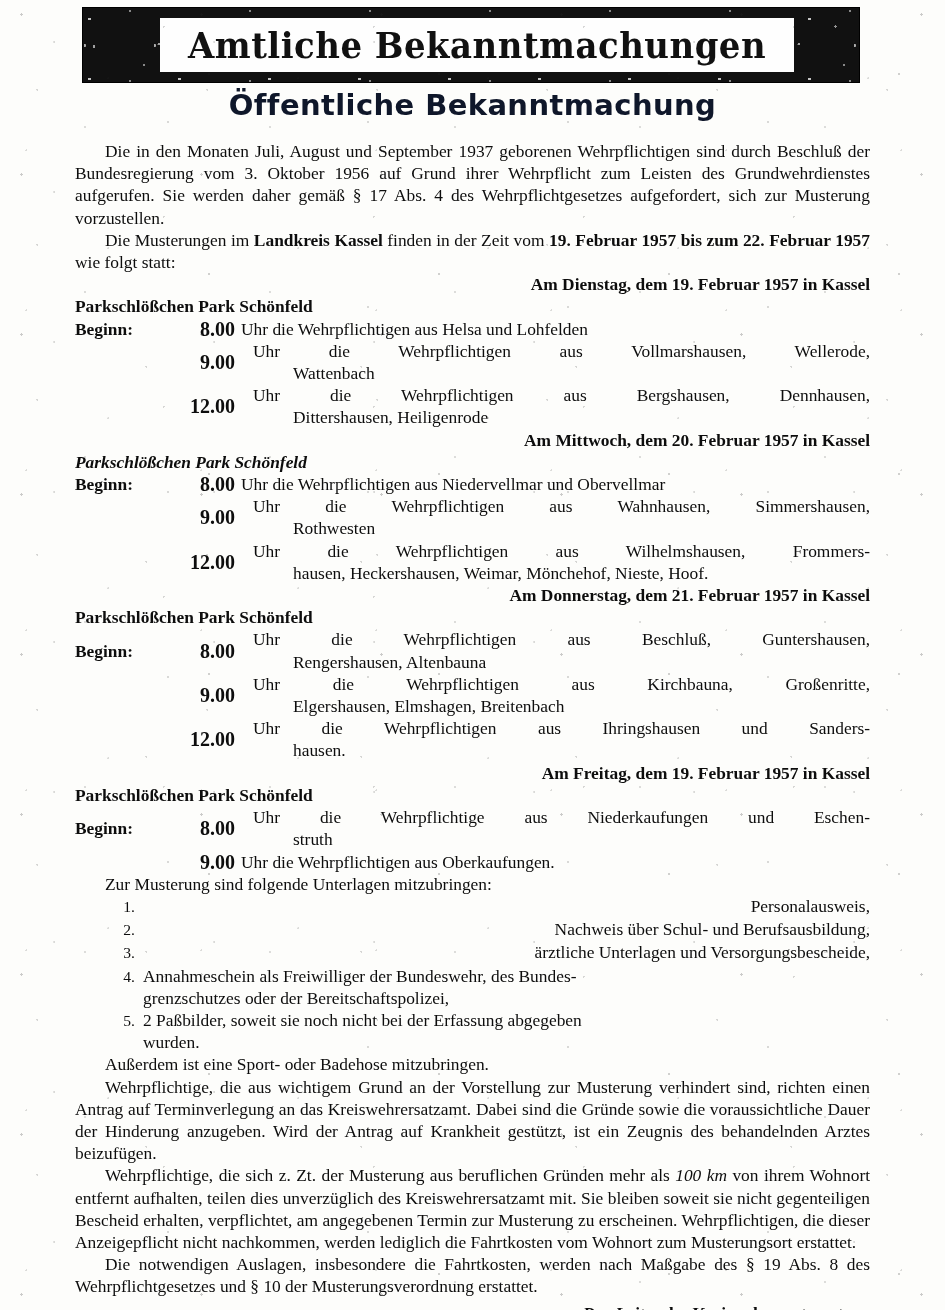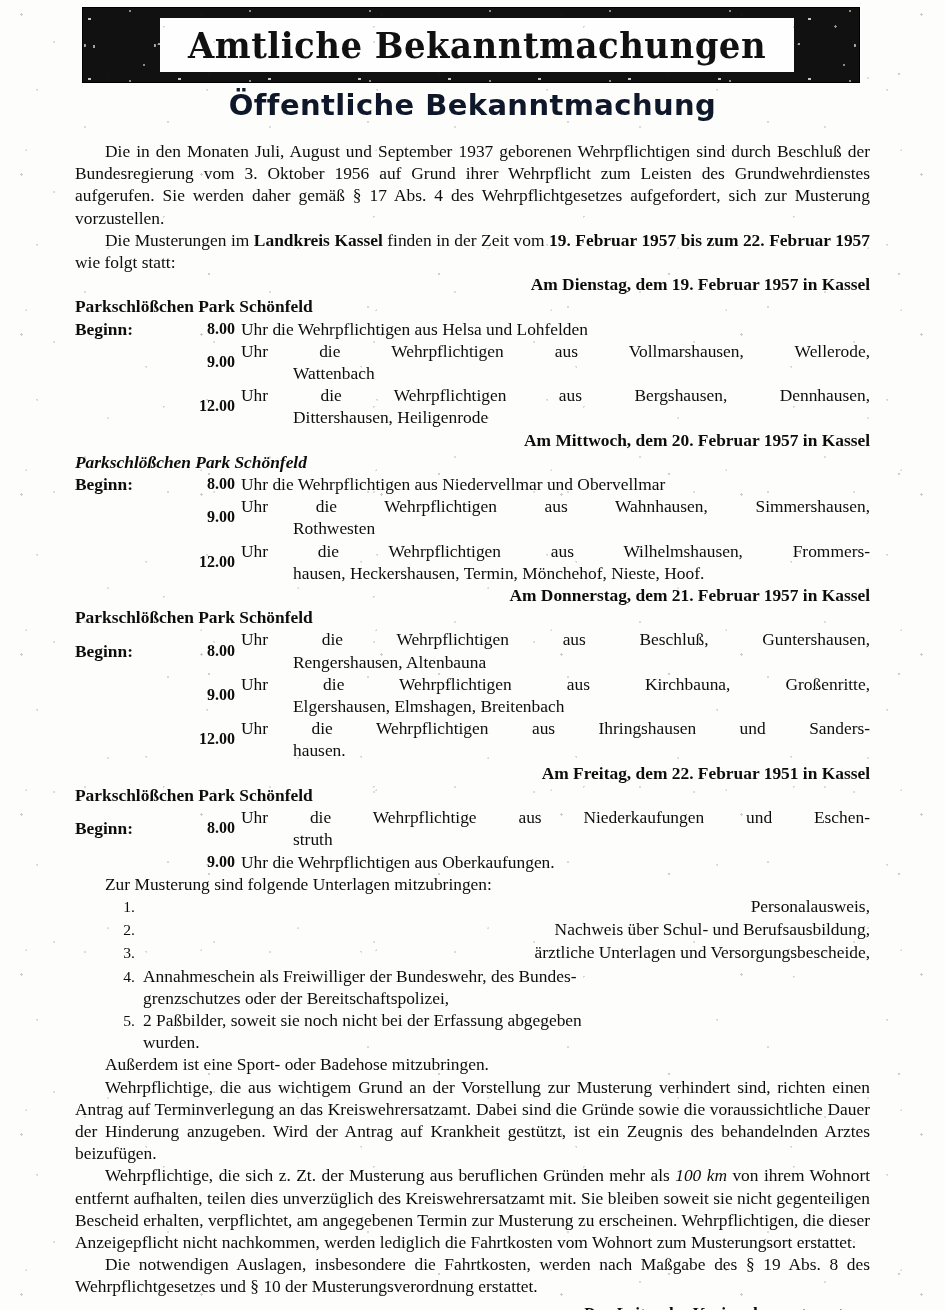--- a/index.html
+++ b/index.html
@@ -144,34 +144,35 @@
     width: 98px;
     flex: 0 0 98px;
     font-weight: 700;
     white-space: nowrap;
   }
   .slot-time {
     width: 62px;
     flex: 0 0 62px;
     text-align: right;
     font-weight: 700;
-    font-size: 16px;
+    font-size: 20px;
     white-space: nowrap;
     padding-right: 6px;
   }
   .slot-body {
     flex: 1 1 auto;
     text-align: justify;
     text-justify: inter-word;
   }
   .slot-body .cont { display: block; padding-left: 52px; text-align: left; }
   .slot-body .line1 { display: block; }
   .slot-body.stretch .line1 {
     text-align: justify;
     text-align-last: justify;
+    margin-left: 12px;
   }
 
   
   ol.docs {
     margin: 0;
     padding: 0;
     list-style: none;
   }
   ol.docs li {
     display: flex;
@@ -258,21 +259,21 @@
     <span class="slot-body stretch">
         <span class="line1"><span>Uhr</span> <span>die Wehrpflichtigen aus Wahnhausen, Simmershausen,</span></span>
         <span class="cont">Rothwesten</span>
       </span>
   </div>
   <div class="slot">
     <span class="slot-label"></span>
     <span class="slot-time"><span>12.00</span></span>
     <span class="slot-body stretch">
         <span class="line1"><span>Uhr</span> <span>die Wehrpflichtigen aus Wilhelmshausen, Frommers-</span></span>
-        <span class="cont">hausen, Heckershausen, Termin, Mönchehof, Nieste, Hoof.</span>
+        <span class="cont">hausen, Heckershausen, Weimar, Mönchehof, Nieste, Hoof.</span>
       </span>
   </div>
 
   <div class="dayline">Am Donnerstag, dem 21. Februar 1957 in Kassel</div>
   <div class="venue">Parkschlößchen Park Schönfeld</div>
 
   <div class="slot">
     <span class="slot-label">Beginn:</span>
     <span class="slot-time"><span>8.00</span></span>
     <span class="slot-body stretch">
@@ -290,21 +291,21 @@
   </div>
   <div class="slot">
     <span class="slot-label"></span>
     <span class="slot-time"><span>12.00</span></span>
     <span class="slot-body stretch">
         <span class="line1"><span>Uhr</span> <span>die Wehrpflichtigen aus Ihringshausen und Sanders-</span></span>
         <span class="cont">hausen.</span>
       </span>
   </div>
 
-  <div class="dayline">Am Freitag, dem 22. Februar 1951 in Kassel</div>
+  <div class="dayline">Am Freitag, dem 19. Februar 1957 in Kassel</div>
   <div class="venue">Parkschlößchen Park Schönfeld</div>
 
   <div class="slot">
     <span class="slot-label">Beginn:</span>
     <span class="slot-time"><span>8.00</span></span>
     <span class="slot-body stretch">
         <span class="line1"><span>Uhr</span> <span>die Wehrpflichtige aus Niederkaufungen und Eschen-</span></span>
         <span class="cont">struth</span>
       </span>
   </div>

